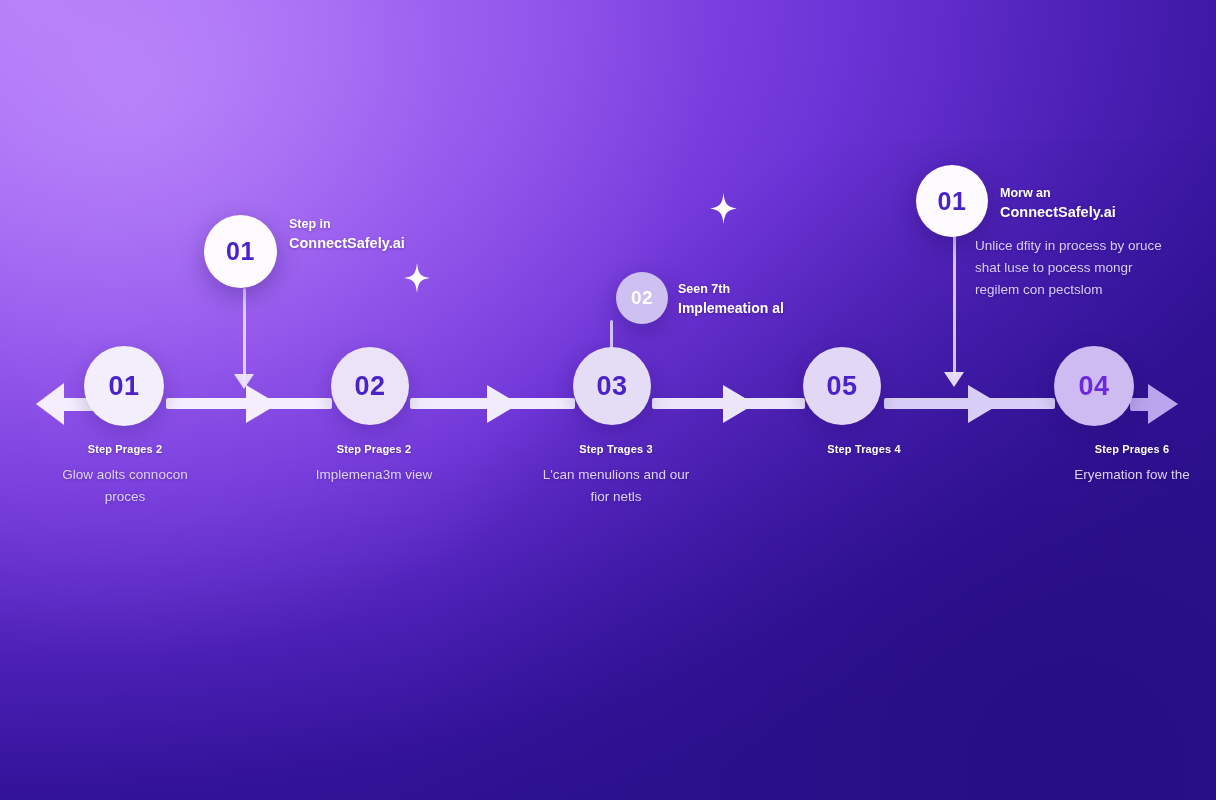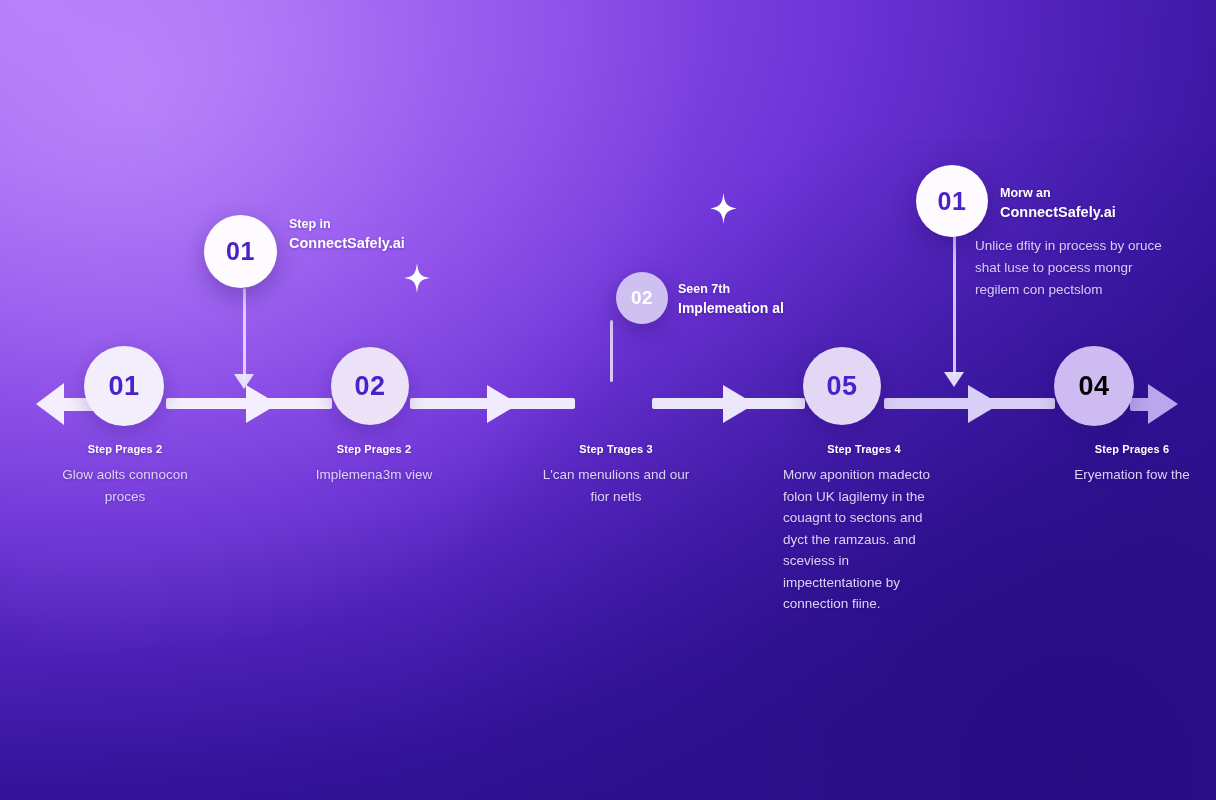--- a/index.html
+++ b/index.html
@@ -205,47 +205,49 @@
   </div>
 
   <div class="node" style="left:84px; top:346px; width:80px; height:80px; background:#f3eefb;">
     <span class="node-num" style="font-size:27px; color:#4b22c8;">01</span>
   </div>
 
   <div class="node" style="left:331px; top:347px; width:78px; height:78px; background:#ece3f8;">
     <span class="node-num" style="font-size:27px; color:#4b22c8;">02</span>
   </div>
 
+  <div class="node" style="left:573px; top:347px; width:78px; height:78px; background:#e5dcf6;">
+    <span class="node-num" style="font-size:27px; color:#4b22c8;">03</span>
+  </div>
 
   <div class="node" style="left:803px; top:347px; width:78px; height:78px; background:#e2d8f6;">
     <span class="node-num" style="font-size:27px; color:#4b22c8;">05</span>
   </div>
 
   <div class="node" style="left:1054px; top:346px; width:80px; height:80px; background:#cdbbf2;">
-    <span class="node-num" style="font-size:27px; color:#000000;">04</span>
+    <span class="node-num" style="font-size:27px; color:#6d28d9;">04</span>
   </div>
 
   <div class="caption center" style="left:42px; top:443px; width:166px;">
     <p class="caption-title">Step Prages 2</p>
     <p class="caption-body">Glow aolts connocon proces</p>
   </div>
 
   <div class="caption center" style="left:290px; top:443px; width:168px;">
     <p class="caption-title">Step Prages 2</p>
     <p class="caption-body">Implemena3m view</p>
   </div>
 
   <div class="caption center" style="left:534px; top:443px; width:164px;">
     <p class="caption-title">Step Trages 3</p>
     <p class="caption-body">L'can menulions and our fior netls</p>
   </div>
 
   <div class="caption" style="left:783px; top:443px; width:164px;">
     <p class="caption-title" style="text-align:center; margin-left:-2px;">Step Trages 4</p>
-    <p class="caption-body">Morw aponition madecto folon UK lagilemy in the couagnt to sectons and dyct the ramzaus. and sceviess in impecttentatione by connection fiine.</p>
   </div>
 
   <div class="caption center" style="left:1046px; top:443px; width:172px;">
     <p class="caption-title">Step Prages 6</p>
     <p class="caption-body">Eryemation fow the</p>
   </div>
 
   <div class="callout-stem" style="left:243px; top:288px; height:92px;"></div>
   <div class="callout-arrow" style="left:234px; top:374px;"></div>
   <div class="callout-node" style="left:204px; top:215px; width:73px; height:73px; background:#fdfbff;">

